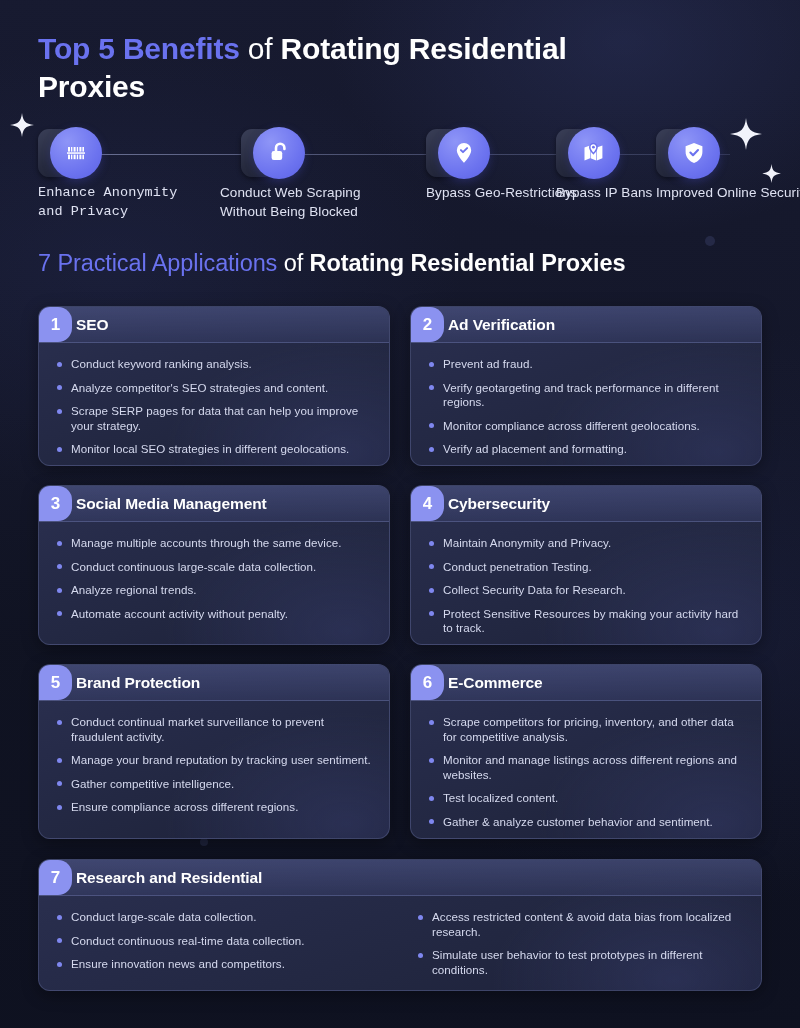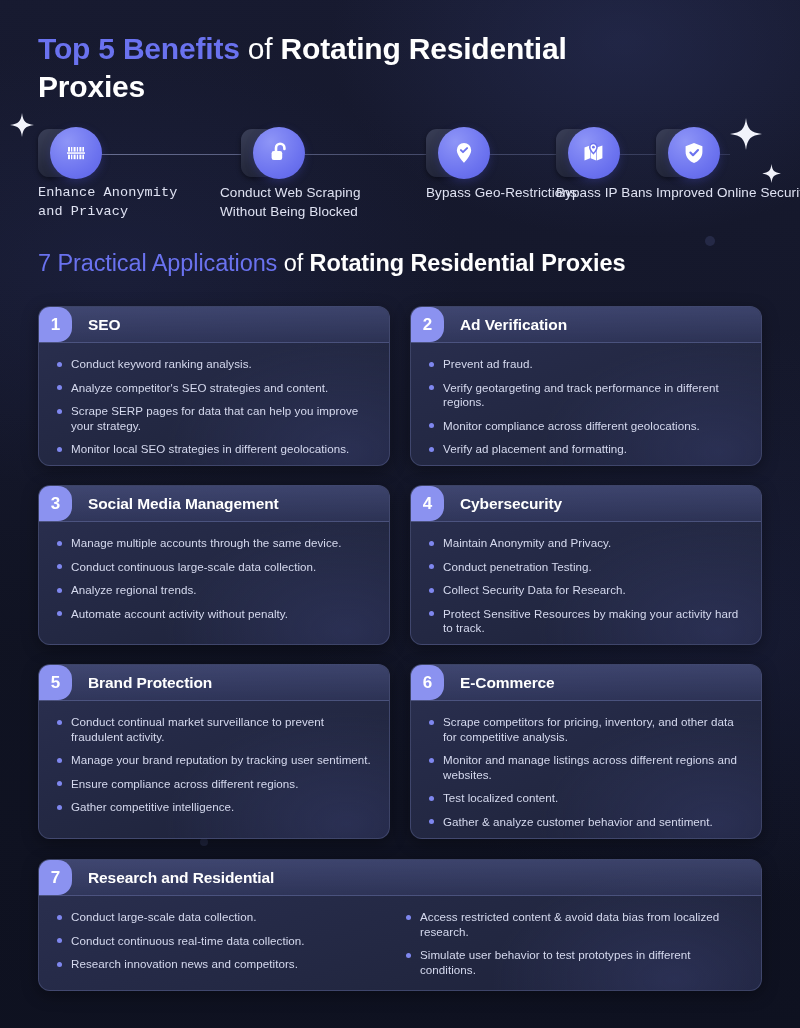--- a/index.html
+++ b/index.html
@@ -148,32 +148,32 @@
     display: flex; align-items: center; justify-content: center;
     background: #8b92f0;
     border-radius: 0 14px 14px 0;
     color: #ffffff;
     font-size: 17px;
     font-weight: 700;
     letter-spacing: .2px;
   }
   .card-title {
     display: flex; align-items: center;
-    padding-left: 16px;
+    padding-left: 4px;
     color: #ffffff;
     font-size: 15.5px;
     font-weight: 700;
     letter-spacing: -0.1px;
   }
   .card-body {
     padding: 14px 16px 14px 14px;
   }
   .card-body.two-col {
     display: flex;
-    gap: 4px;
+    gap: 16px;
     padding: 14px 16px 16px 14px;
   }
   .col { flex: 1; }
   .col.colL { flex: 0 0 345px; }
 
   ul.bullets { list-style: none; }
   ul.bullets li {
     position: relative;
     padding-left: 18px;
     margin-bottom: 9px;
@@ -384,22 +384,22 @@
 
     <div class="card" style="left:0px; top:358px; width:352px; height:175px;">
       <div class="card-head">
         <div class="card-num">5</div>
         <div class="card-title">Brand Protection</div>
       </div>
       <div class="card-body">
         <ul class="bullets">
           <li>Conduct continual market surveillance to prevent fraudulent activity.</li>
           <li>Manage your brand reputation by tracking user sentiment.</li>
+          <li>Gather competitive intelligence.</li>
           <li>Ensure compliance across different regions.</li>
-          <li>Gather competitive intelligence.</li>
         </ul>
       </div>
     </div>
 
     <div class="card" style="left:372px; top:358px; width:352px; height:175px;">
       <div class="card-head">
         <div class="card-num">6</div>
         <div class="card-title">E-Commerce</div>
       </div>
       <div class="card-body">
@@ -415,21 +415,21 @@
     <div class="card" style="left:0px; top:553px; width:724px; height:132px;">
       <div class="card-head">
         <div class="card-num">7</div>
         <div class="card-title">Research and Residential</div>
       </div>
       <div class="card-body two-col">
         <div class="col colL">
           <ul class="bullets">
             <li>Conduct large-scale data collection.</li>
             <li>Conduct continuous real-time data collection.</li>
-            <li>Research innovation news and competitors.</li>
+            <li>Ensure innovation news and competitors.</li>
           </ul>
         </div>
         <div class="col">
           <ul class="bullets">
             <li>Access restricted content &amp; avoid data bias from localized research.</li>
             <li>Simulate user behavior to test prototypes in different conditions.</li>
           </ul>
         </div>
       </div>
     </div>

